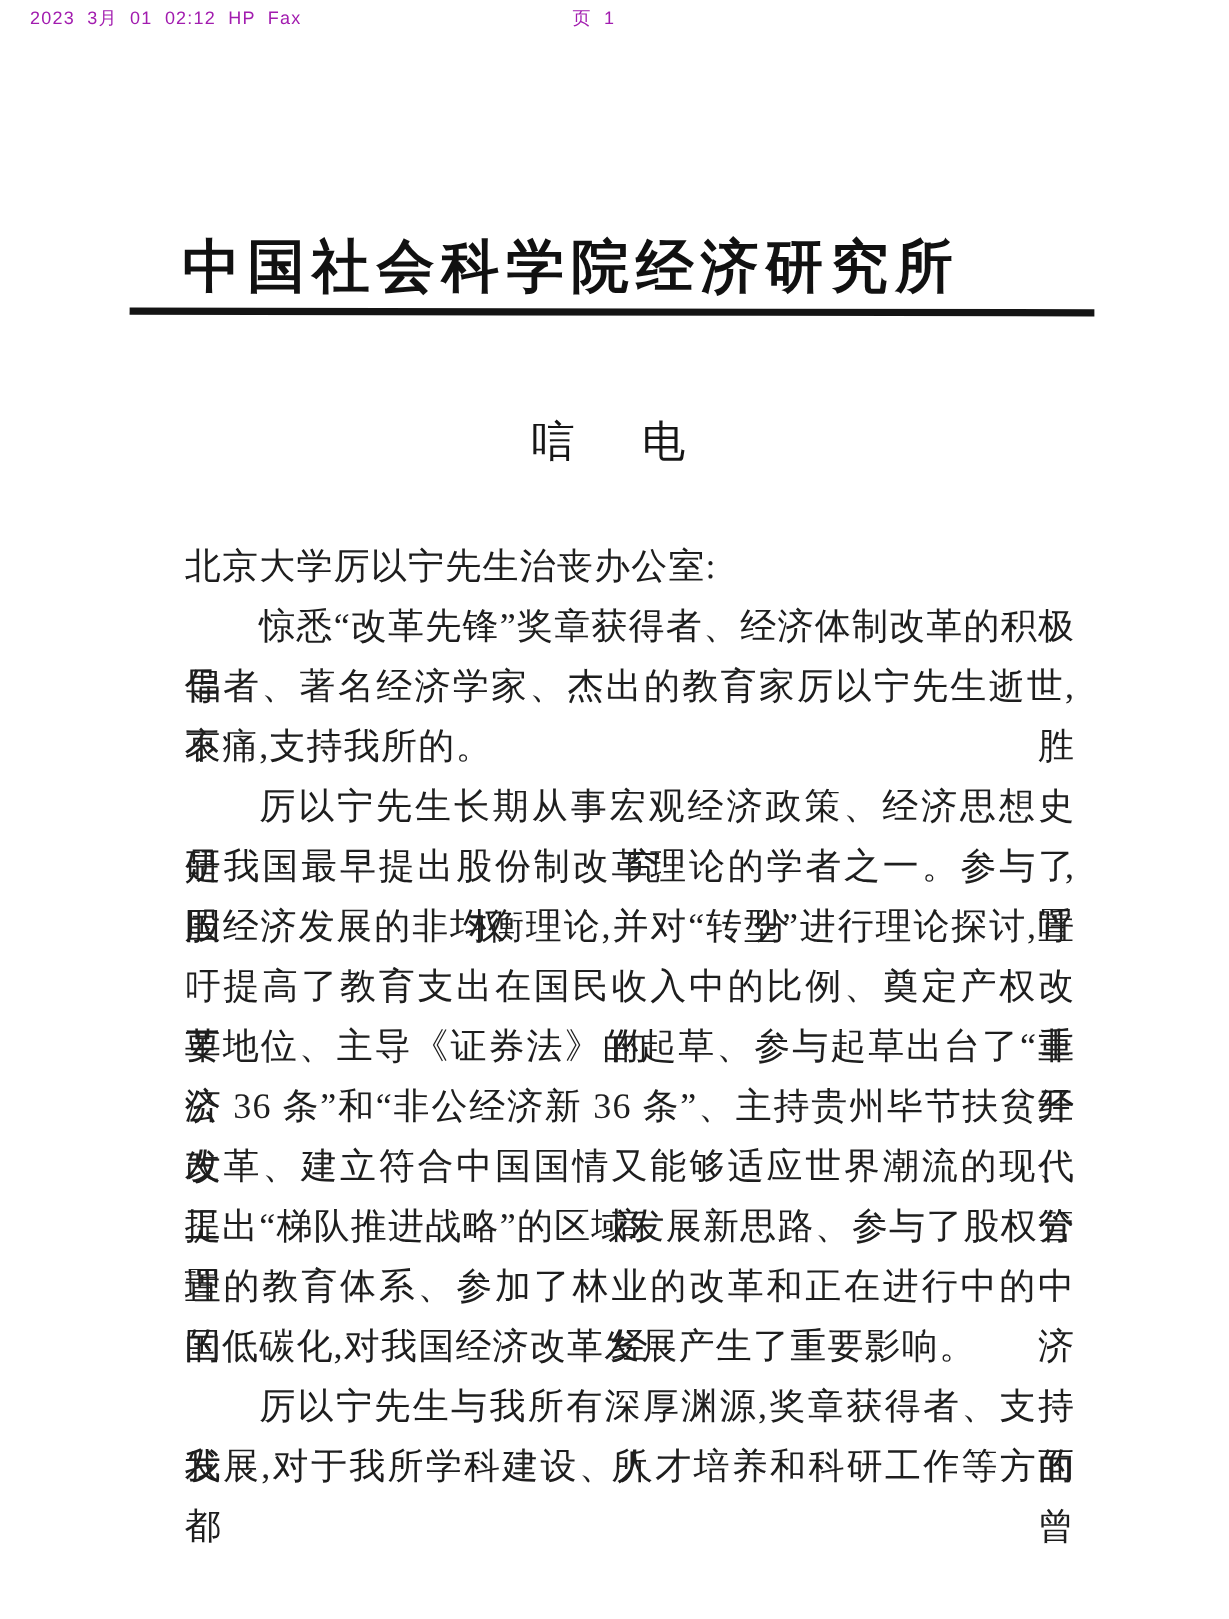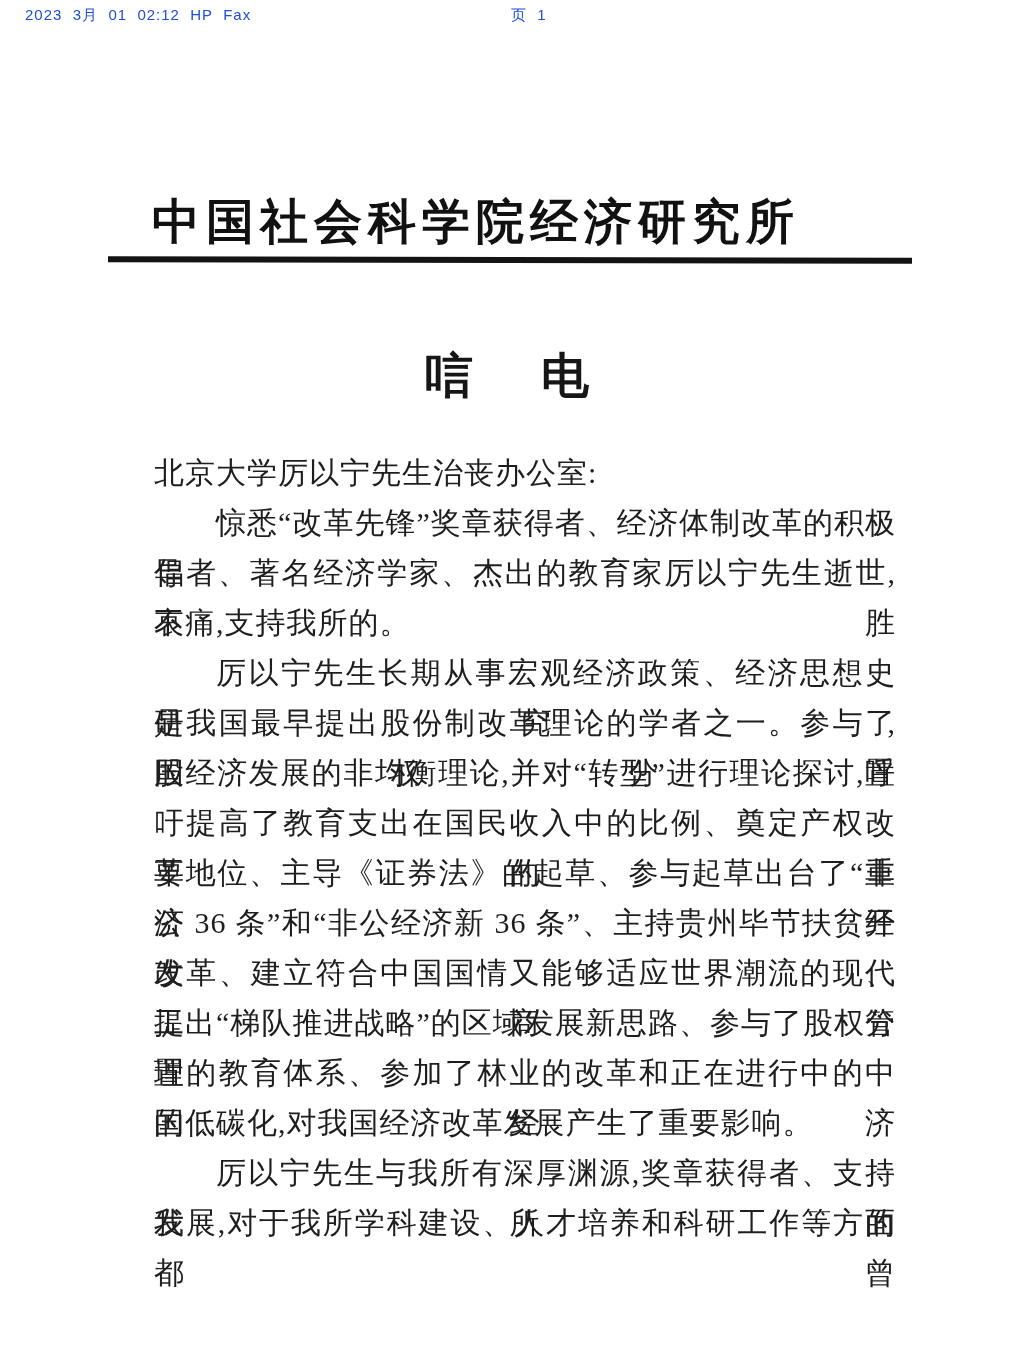--- a/index.html
+++ b/index.html
@@ -15,32 +15,32 @@
 
   
   .fax-header {
     position: absolute;
     top: 6px;
     left: 0;
     width: 1024px;
     height: 24px;
     font-family: "Liberation Sans", sans-serif;
     font-size: 15px;
-    color: #1d4ed8;
+    color: #a21caf;
   }
   .fax-timestamp {
     position: absolute;
     left: 25px;
     top: 0;
     white-space: pre;
     letter-spacing: 1px;
   }
   .fax-page {
     position: absolute;
-    left: 511px;
+    left: 477px;
     top: 0;
     white-space: pre;
     letter-spacing: 1px;
   }
 
   
   .letterhead {
     position: absolute;
     top: 190px;
     left: 0;
@@ -61,22 +61,22 @@
     transform: rotate(0.1deg);
   }
 
   
   .doc-title {
     position: absolute;
     top: 344px;
     left: 0;
     width: 1024px;
     text-align: center;
-    font-size: 48px;
-    font-weight: 700;
+    font-size: 36px;
+    font-weight: 400;
     letter-spacing: 10px;
     color: #161616;
     white-space: pre;
   }
 
   
   .doc-body {
     position: absolute;
     top: 448px;
     left: 154px;

